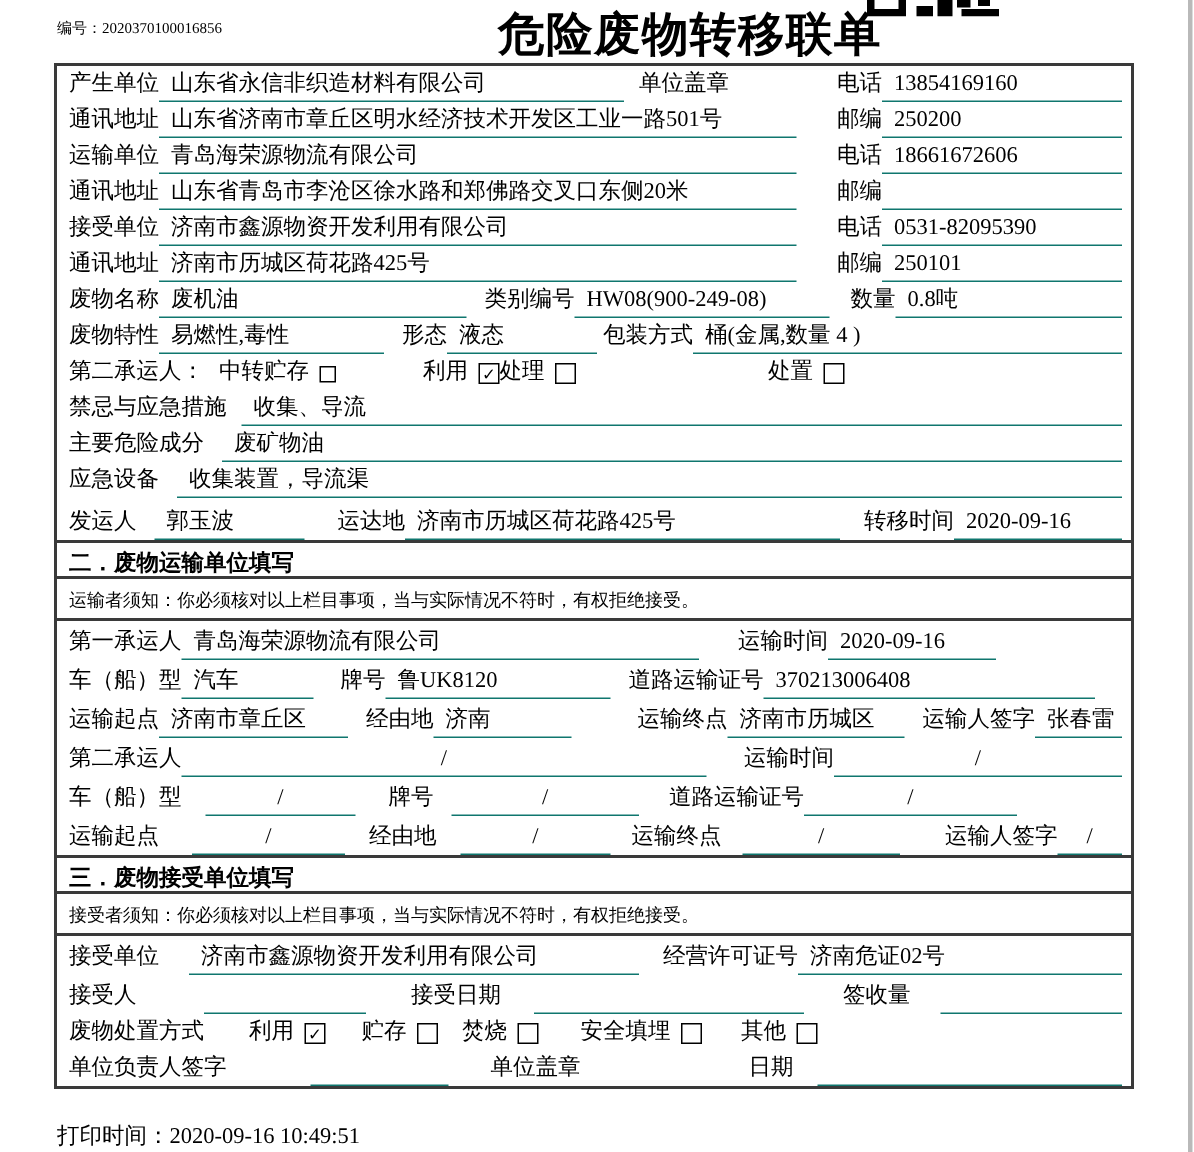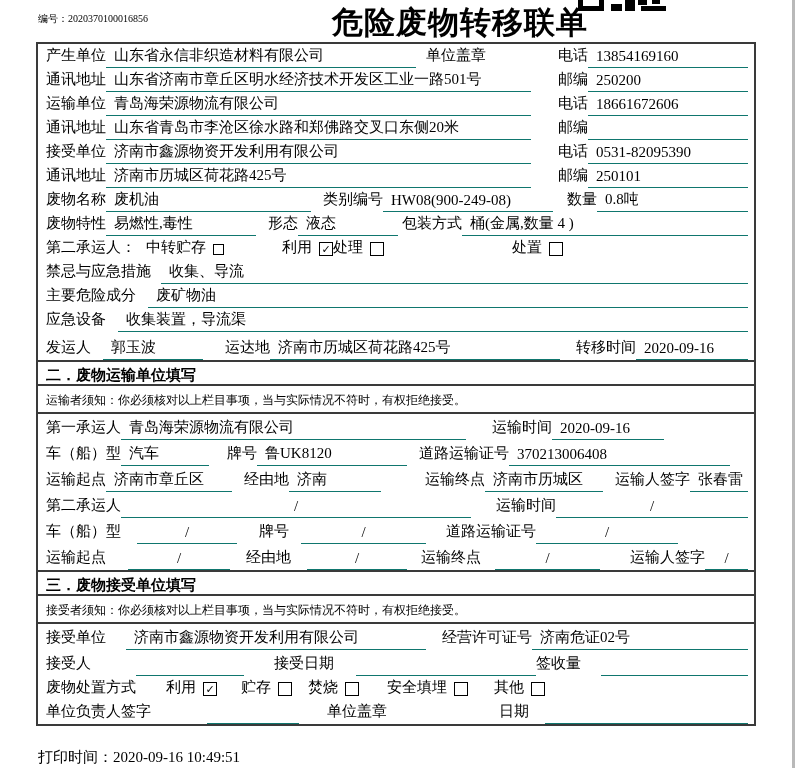--- a/index.html
+++ b/index.html
@@ -232,21 +232,21 @@
     <span class="f" style="width:300px;margin-left:20px">济南市鑫源物资开发利用有限公司</span>
     <span class="l" style="margin-left:16px">经营许可证号</span>
     <span class="f fx">济南危证02号</span>
   </div>
 
   <div class="row r26">
     <span class="l">接受人</span>
     <span class="f" style="width:108px;margin-left:45px"></span>
     <span class="l" style="margin-left:30px">接受日期</span>
     <span class="f" style="width:180px;margin-left:22px"></span>
-    <span class="l" style="">签收量</span>
+    <span class="l" style="margin-left:26px">签收量</span>
     <span class="f fx" style="margin-left:20px"></span>
   </div>
 
   <div class="row r24">
     <span class="l">废物处置方式</span>
     <span class="opt" style="margin-left:30px">
       <span class="ol">利用</span>
       <span class="cb">✓</span>
     </span>
     <span class="opt" style="margin-left:24px">

